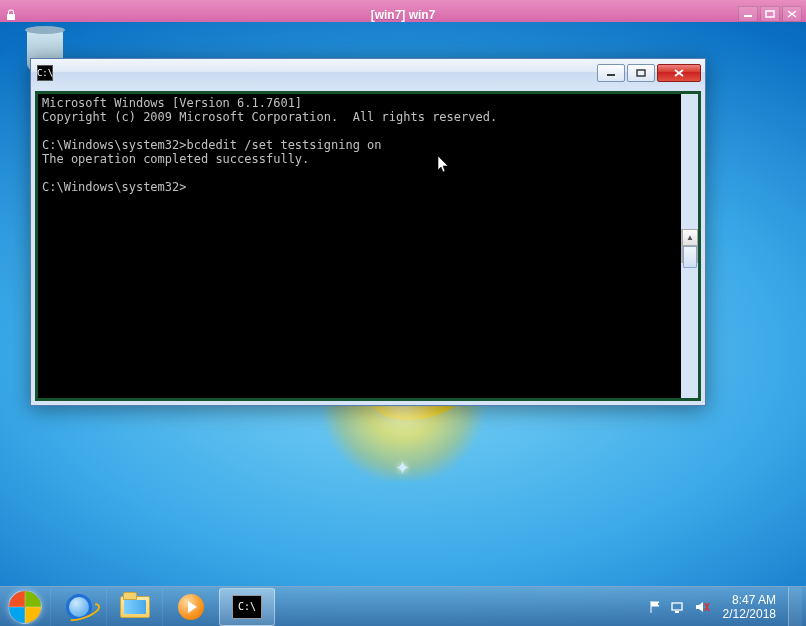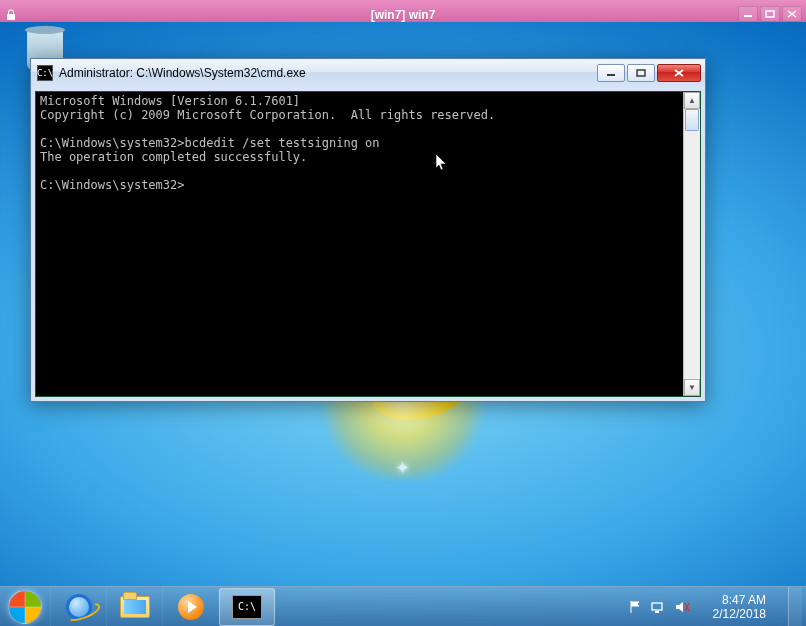--- a/index.html
+++ b/index.html
@@ -116,21 +116,22 @@
     border-color:#902015;
     color:#fff;
   }
   .wbtn svg { display:block; }
   .cmd-body-wrap {
     padding: 4px;
     background: #d6e4f5;
   }
   .cmd-body {
     display:flex;
-    border: 1px solid #14532d;
+    border: 3px solid #14532d;
+    align-items: center;
   }
   .cmd-console {
     flex:1;
     background: #000;
     color: #c0c0c0;
     font-family: "Lucida Console", Consolas, monospace;
     font-size: 12px;
     line-height: 14px;
     padding: 2px 2px 2px 4px;
     height: 304px;
@@ -208,21 +209,21 @@
     background:#f2d26f; border:1px solid #caa640; border-radius:2px 2px 0 0;}
   .explorer-icon::after{content:"";position:absolute; inset:3px; background:linear-gradient(90deg,#7fd0ff,#4aa8e8); border-radius:1px;}
   .wmp-icon{ width:26px;height:26px;border-radius:50%;
     background:radial-gradient(circle at 35% 30%, #ffd9a0, #f79420 60%, #e06a00);
     display:flex;align-items:center;justify-content:center; color:#fff; }
   .wmp-icon::after{content:"";border-left:9px solid #fff;border-top:6px solid transparent;border-bottom:6px solid transparent;margin-left:3px;}
   .cmd-task-icon{ width:30px;height:24px;background:#000;color:#fff;font-family:Consolas,monospace;
     font-size:10px;display:flex;align-items:center;justify-content:center;border:1px solid #999;}
 
   .tray {
-    margin-left:auto; display:flex; align-items:center; gap:16px;
+    margin-left:auto; display:flex; align-items:center; gap:6px;
     padding:0 4px 0 8px; height:100%;
   }
   .tray-icons{display:flex; gap:8px; align-items:center; color:#fff; cursor:pointer;}
   .tray-icons .ti{width:16px;height:16px;display:flex;align-items:center;justify-content:center;}
   .clock{ color:#fff; font-size:12px; text-align:right; line-height:14px; padding:0 6px; cursor:pointer;}
   .showdesk{ width:14px; height:40px; border-left:1px solid rgba(255,255,255,0.3);
     background:rgba(255,255,255,0.08); cursor:pointer;}
 </style>
 </head>
 <body>
@@ -259,21 +260,20 @@
   <div class="sparkle">✦</div>
 
   <div class="desktop-icon recycle-bin">
     <div class="iconimg"></div>
     <div>Re</div>
   </div>
 
   <div class="cmd-window">
     <div class="cmd-titlebar">
       <div class="cmd-icon">C:\</div>
-      <span class="cmd-title-text">Administrator: C:\Windows\System32\cmd.exe</span>
       <div class="cmd-winbtns">
         <div class="wbtn">
           <svg width="10" height="8">
               <rect x="1" y="5" width="8" height="2" fill="#3a3a3a"></rect>
             </svg>
         </div>
         <div class="wbtn">
           <svg width="10" height="8">
               <rect x="1" y="1" width="8" height="6" fill="none" stroke="#3a3a3a" stroke-width="1.5"></rect>
             </svg>

